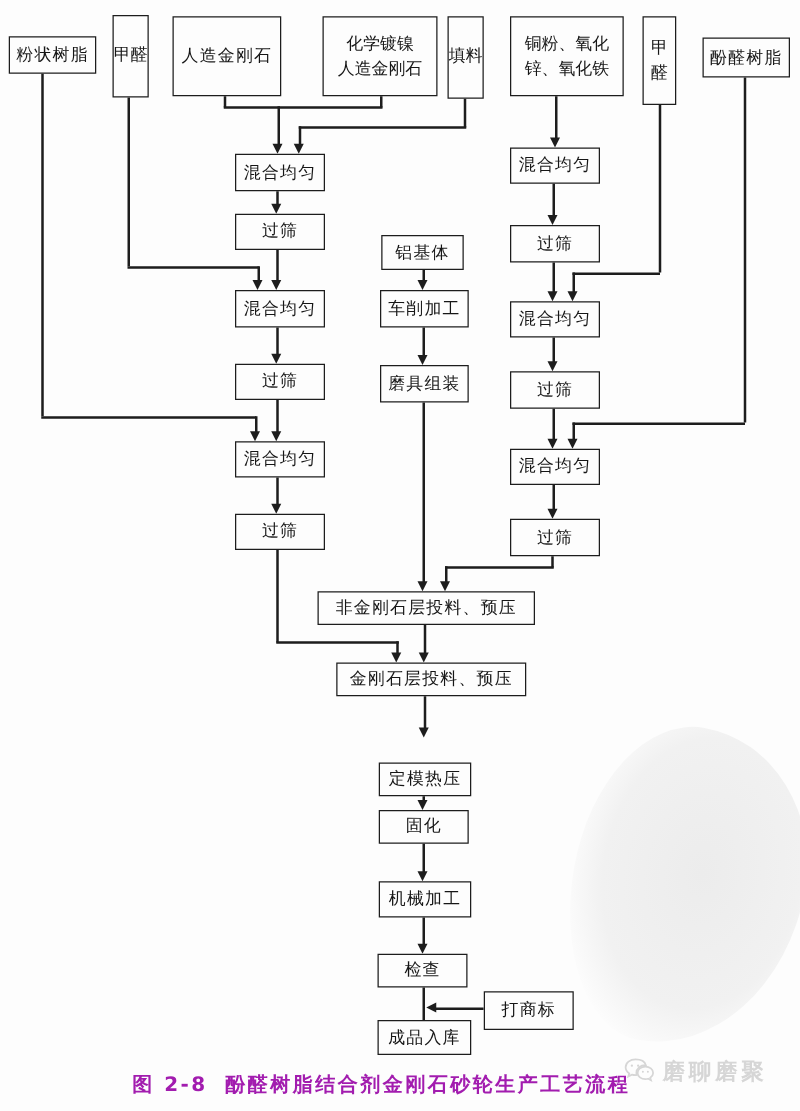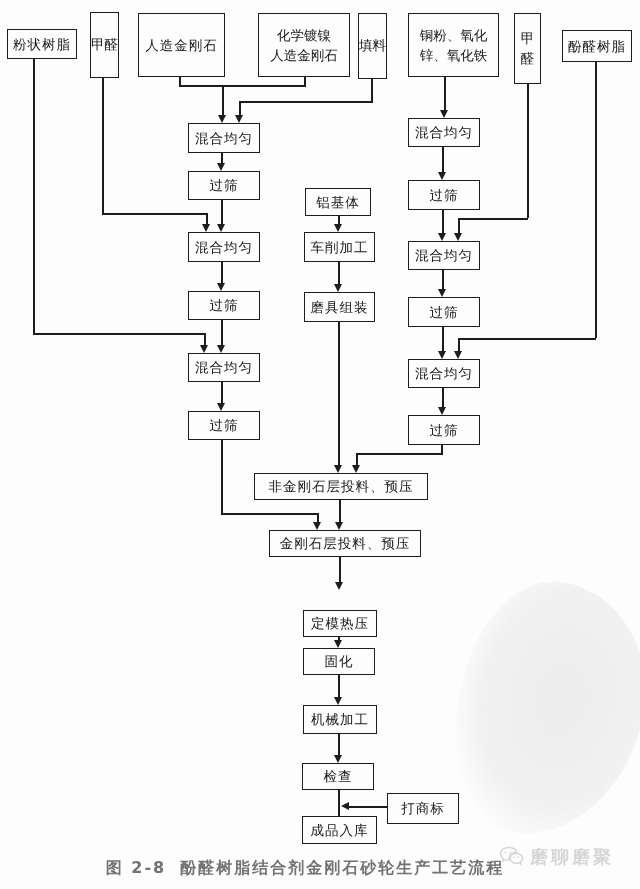--- a/index.html
+++ b/index.html
@@ -9,21 +9,21 @@
        display:flex;align-items:center;justify-content:center;text-align:center;
        font-size:13.5px;line-height:1.5;white-space:pre-line;letter-spacing:1px;z-index:3;}
   .vbox{word-break:break-all;letter-spacing:0;line-height:1.45;padding:2px 0;}
   .v{position:absolute;width:1.6px;background:#1d1d1d;z-index:1;}
   .h{position:absolute;height:1.6px;background:#1d1d1d;z-index:1;}
   .ad{position:absolute;width:0;height:0;border-left:4.5px solid transparent;
       border-right:4.5px solid transparent;border-top:8px solid #1d1d1d;z-index:2;}
   .al{position:absolute;width:0;height:0;border-top:4.5px solid transparent;
       border-bottom:4.5px solid transparent;border-right:8px solid #1d1d1d;z-index:2;}
   .caption{position:absolute;left:0;right:30px;top:858px;text-align:center;
-           font-size:16px;font-weight:600;letter-spacing:2px;color:#737373;z-index:3;}
+           font-size:16px;font-weight:600;letter-spacing:2px;color:#a21caf;z-index:3;}
   .caption .no{margin-right:14px;}
   .stamp{position:absolute;left:458px;top:582px;width:185px;height:255px;z-index:0;
          background:radial-gradient(ellipse at 55% 45%, #ececec 0%, #f1f1f1 55%, rgba(250,250,250,0) 78%);
          transform:rotate(10deg);border-radius:45% 55% 60% 40%/50% 45% 55% 50%;}
   .brand{position:absolute;left:498px;top:845px;display:flex;align-items:center;gap:6px;
          color:#d6d6d6;font-size:18px;font-weight:700;letter-spacing:3px;z-index:4;}
 </style>
 </head>
 <body>
 

